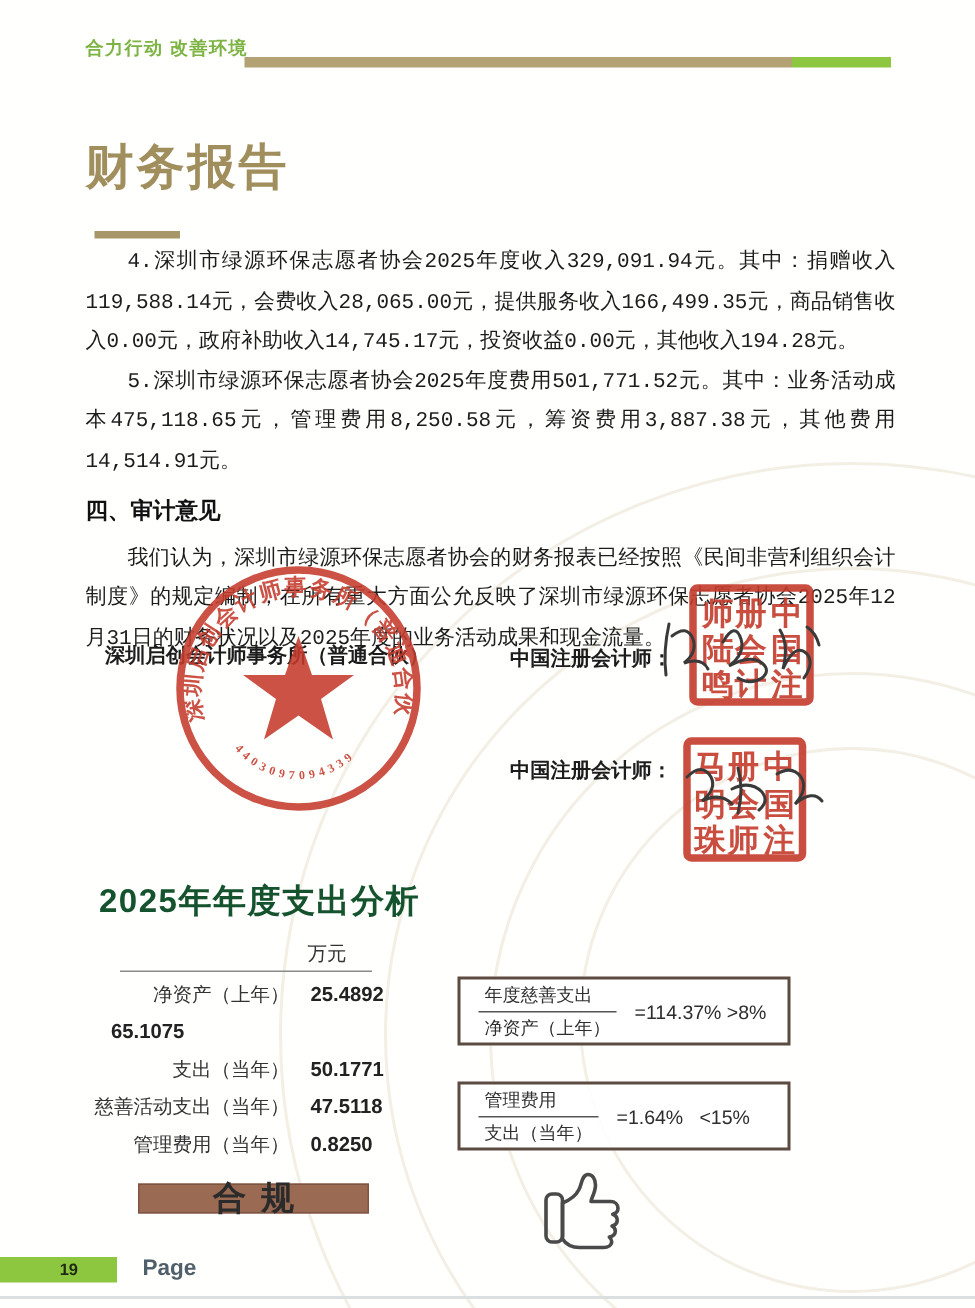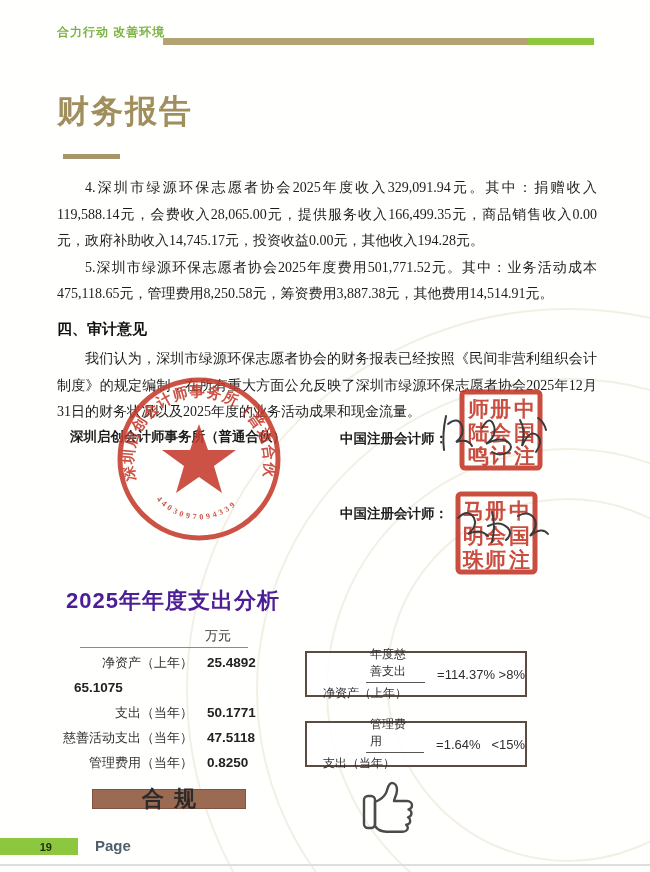--- a/index.html
+++ b/index.html
@@ -19,55 +19,55 @@
   .bar-tan{position:absolute;left:163px;top:38px;width:365px;height:7px;background:#b3a273;}
   .bar-green{position:absolute;left:528px;top:38px;width:66px;height:7px;background:#8dc63f;}
 
   .logo{position:absolute;left:55px;top:52px;font-size:52px;letter-spacing:2px;
     color:#a9d497;font-family:"DejaVu Sans",sans-serif;font-weight:400;z-index:1;}
   .doc-title{position:absolute;left:57px;top:90px;font-size:32px;font-weight:bold;
     color:#a18e5d;font-family:"DejaVu Serif",serif;z-index:2;letter-spacing:2px;text-align:center;}
 
   .lead-bar{position:absolute;left:63px;top:154px;width:57px;height:5px;background:#a8966b;}
 
-  .text-block{position:absolute;left:57px;top:175px;width:540px;
-    font-family:Liberation Serif, serif;font-size:14px;
+  .text-block{position:absolute;left:57px;top:162px;width:540px;
+    font-family:Liberation Mono, monospace;font-size:14px;
     line-height:26.5px;color:#1c1c1c;text-align:justify;}
   .text-block p{margin:0;text-indent:2em;}
   .audit-heading{margin:8px 0 4px 0;font-size:15px;font-weight:bold;color:#111;}
 
   .stamp-zone{position:absolute;left:0;top:372px;width:650px;height:215px;}
   .firm-label{position:absolute;left:70px;top:56px;font-size:13.5px;font-weight:bold;
     font-family:"Liberation Serif",serif;color:#1c1c1c;}
   .cpa-label{position:absolute;font-size:13.5px;font-weight:bold;
     font-family:"Liberation Serif",serif;color:#1c1c1c;}
   .cpa-1{left:340px;top:58px;}
   .cpa-2{left:340px;top:133px;}
   .round-stamp{position:absolute;left:114px;top:2px;opacity:.88;}
   .sq-stamp-1{position:absolute;left:458px;top:16px;opacity:.9;}
   .sq-stamp-2{position:absolute;left:454px;top:118px;opacity:.9;}
   .sig-1{position:absolute;left:438px;top:36px;}
   .sig-2{position:absolute;left:452px;top:132px;}
 
   .analysis-title{position:absolute;left:66px;top:586px;font-size:22px;font-weight:bold;
-    color:#4c1d95;letter-spacing:1px;}
+    color:#14532d;letter-spacing:1px;}
   .unit-header{position:absolute;left:205px;top:627px;font-size:13px;color:#333;}
   .table-rule{position:absolute;left:80px;top:647px;width:168px;height:1px;background:#8a8a8a;}
   .fin-table{position:absolute;left:60px;top:650px;}
   .fin-row{display:flex;height:25px;align-items:center;}
   .fin-label{width:133px;text-align:right;font-size:13px;color:#333;}
   .fin-value{padding-left:14px;font-size:13.5px;color:#222;font-weight:bold;
     font-family:"Liberation Sans",sans-serif;}
 
   .ratio-box{position:absolute;left:305px;width:218px;height:42px;border:2px solid #5c4b40;
     background:rgba(255,255,255,.85);display:flex;align-items:center;}
   .ratio-1{top:651px;}
   .ratio-2{top:721px;}
   .fraction{margin-left:12px;display:flex;flex-direction:column;font-size:12px;color:#2e2e2e;}
-  .numerator{padding:0 8px 2px 4px;border-bottom:1px solid #555;margin-left:47px;}
+  .numerator{padding:0 8px 2px 4px;border-bottom:1px solid #555;}
   .denominator{padding:2px 4px 0 4px;}
   .ratio-result{margin-left:12px;font-size:13px;color:#2e2e2e;white-space:pre;}
 
   .verdict-button{position:absolute;left:92px;top:789px;width:154px;height:20px;
     background:#9a6a53;border:1px solid #7d5542;display:flex;align-items:center;
     justify-content:center;font-size:22px;font-weight:bold;color:#2b2b2b;letter-spacing:10px;
     box-sizing:border-box;padding-left:10px;}
   .thumb-icon{position:absolute;left:342px;top:778px;}
 
   .footer-badge{position:absolute;left:0;top:838px;width:78px;height:17px;background:#8dc63f;

